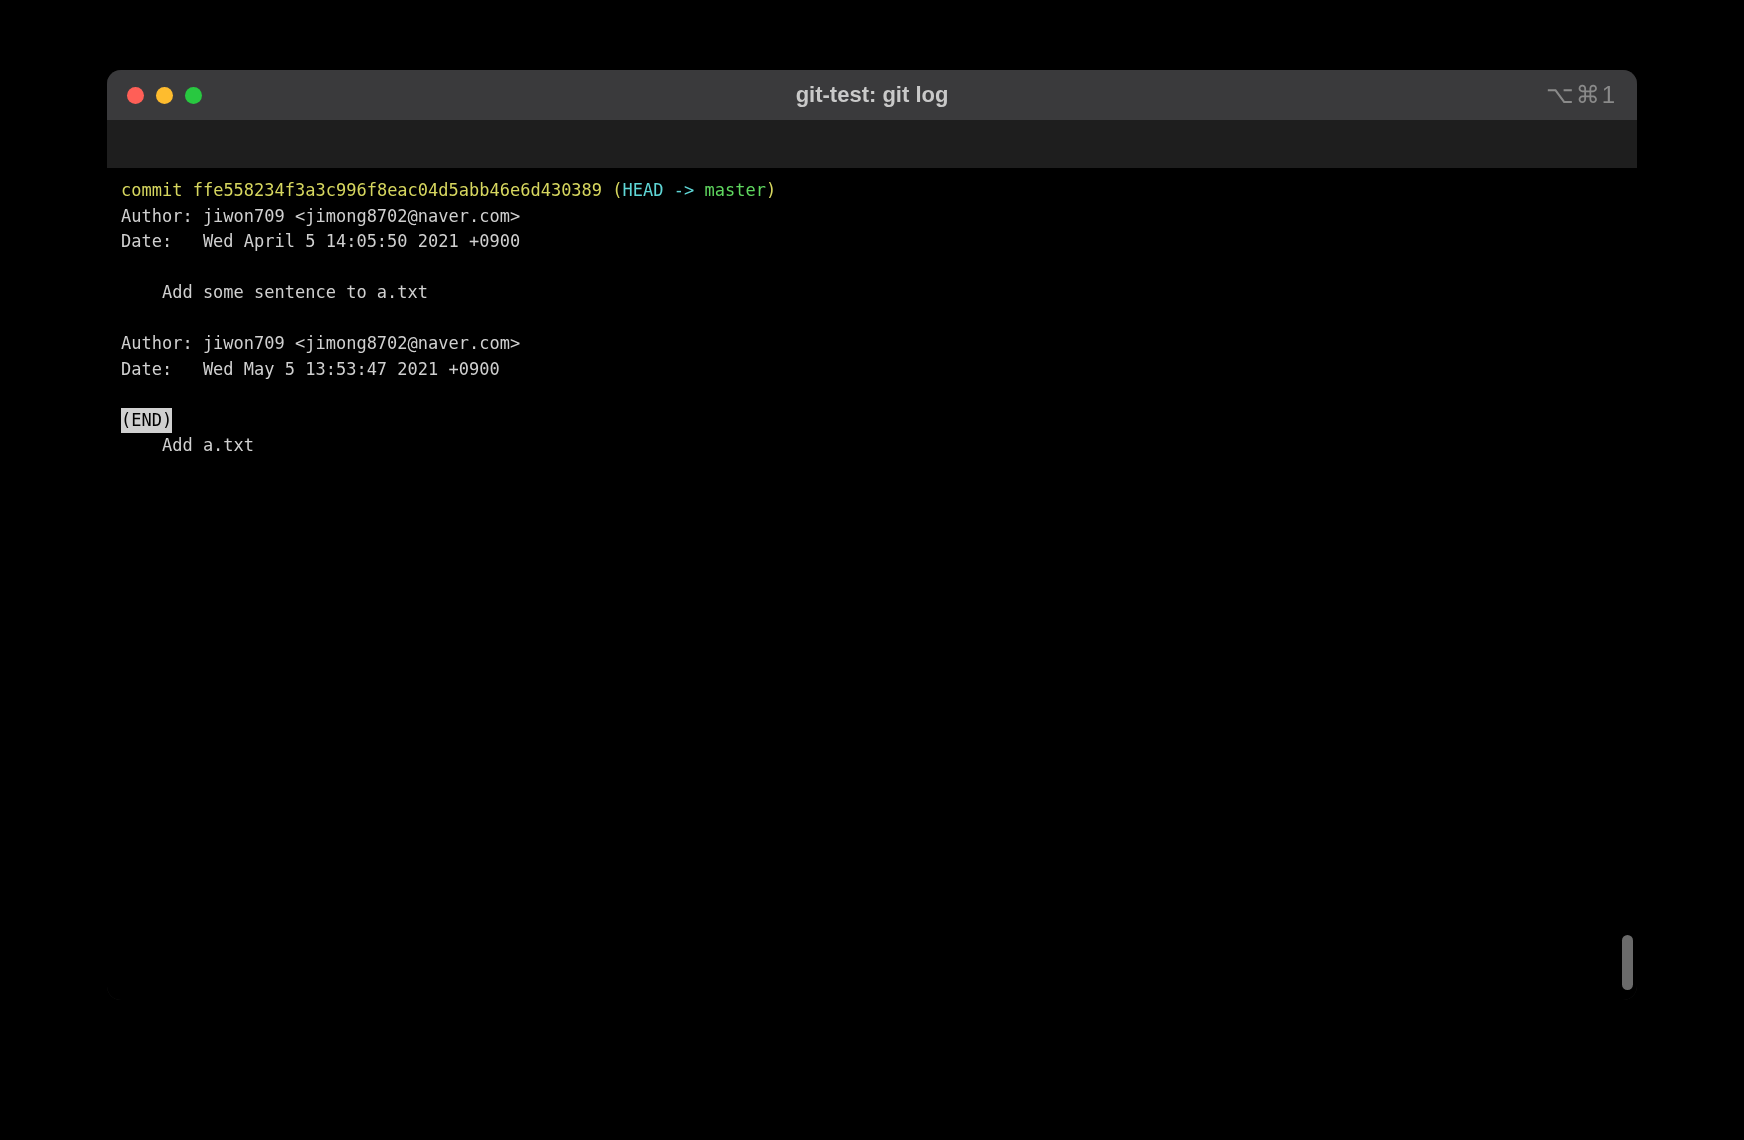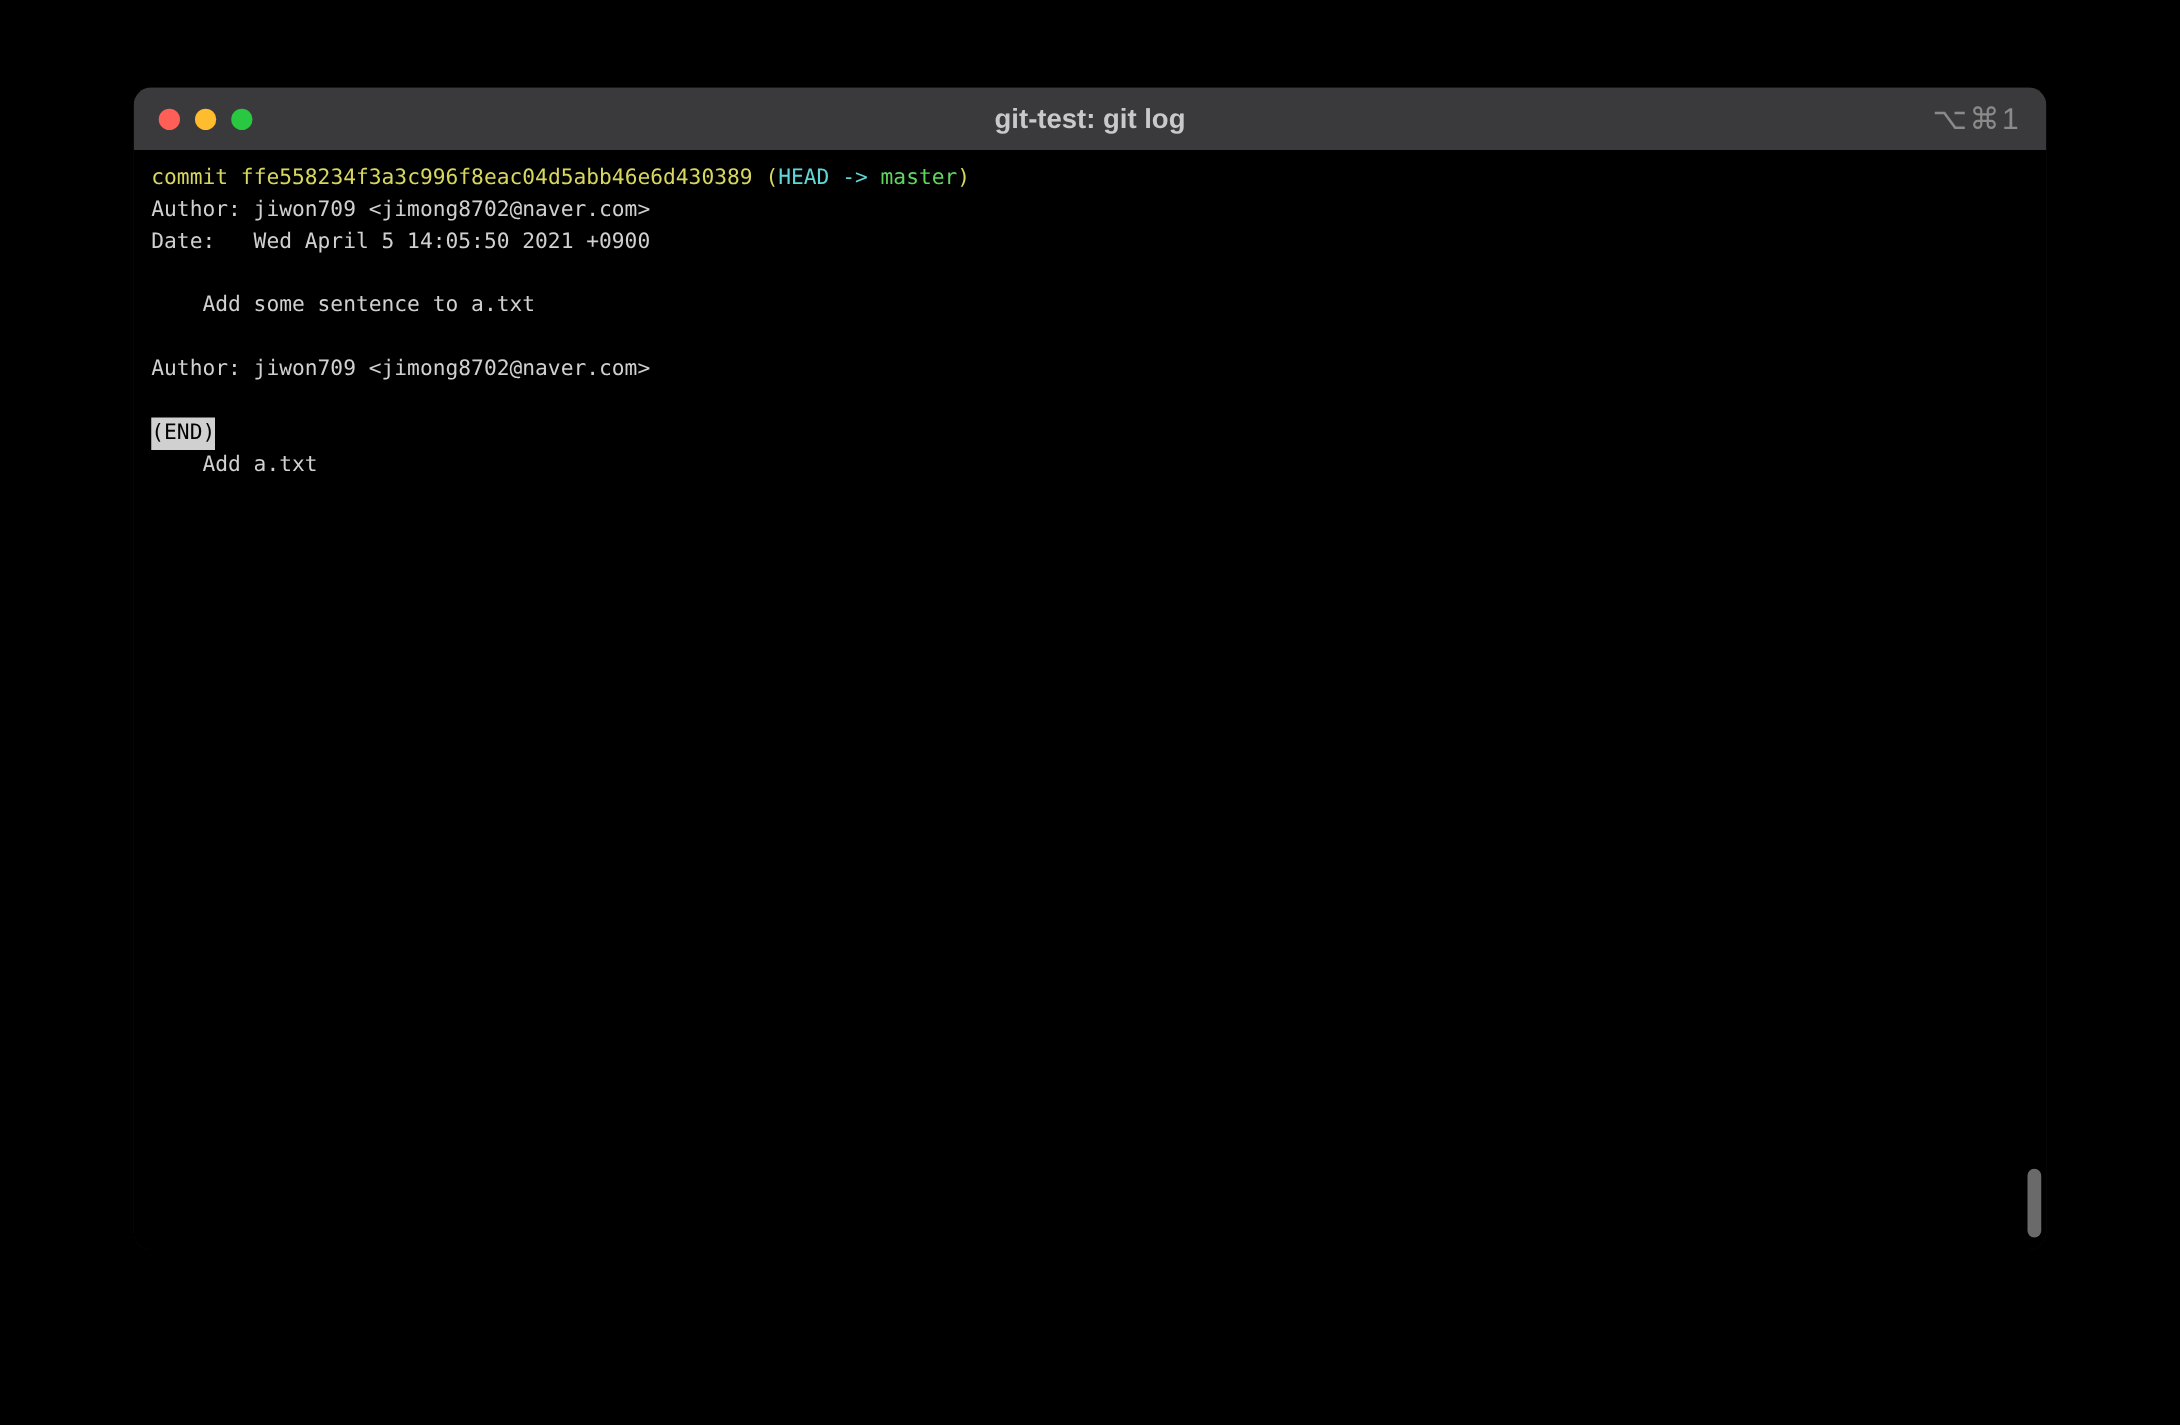--- a/index.html
+++ b/index.html
@@ -1,18 +1,19 @@
 <!DOCTYPE html>
 <html><head>
   <meta charset="utf-8">
   <style>
     * {
       margin: 0;
       padding: 0;
       box-sizing: border-box;
+      gap: 48px;
     }
     body {
       background: #000;
       width: 1744px;
       height: 1140px;
       font-family: "SF Mono", "Menlo", "Monaco", "Consolas", monospace;
       display: flex;
       align-items: flex-start;
       justify-content: center;
       padding-top: 70px;
@@ -115,18 +116,19 @@
     <div class="titlebar-right">⌥⌘1</div>
   </div>
   <div class="terminal-body">
     <div class="line"><span class="commit-word">commit</span><span> </span><span class="commit-hash">ffe558234f3a3c996f8eac04d5abb46e6d430389</span><span class="paren"> (</span><span class="head-ref">HEAD -&gt; </span><span class="branch">master</span><span class="paren">)</span></div>
     <div class="line">Author: jiwon709 &lt;jimong8702@naver.com&gt;</div>
     <div class="line">Date:   Wed April 5 14:05:50 2021 +0900</div>
     <div class="line">&nbsp;</div>
     <div class="line">    Add some sentence to a.txt</div>
     <div class="line">&nbsp;</div>
     <div class="line">Author: jiwon709 &lt;jimong8702@naver.com&gt;</div>
+    <div class="line">Date:   Wed May 5 13:53:47 2021 +0900</div>
     <div class="line">&nbsp;</div>
     <div class="line"><span class="end-marker">(END)</span></div>
     <div class="line">    Add a.txt</div>
     <div class="scrollbar"></div>
   </div>
 </div>
 
 </body></html>

